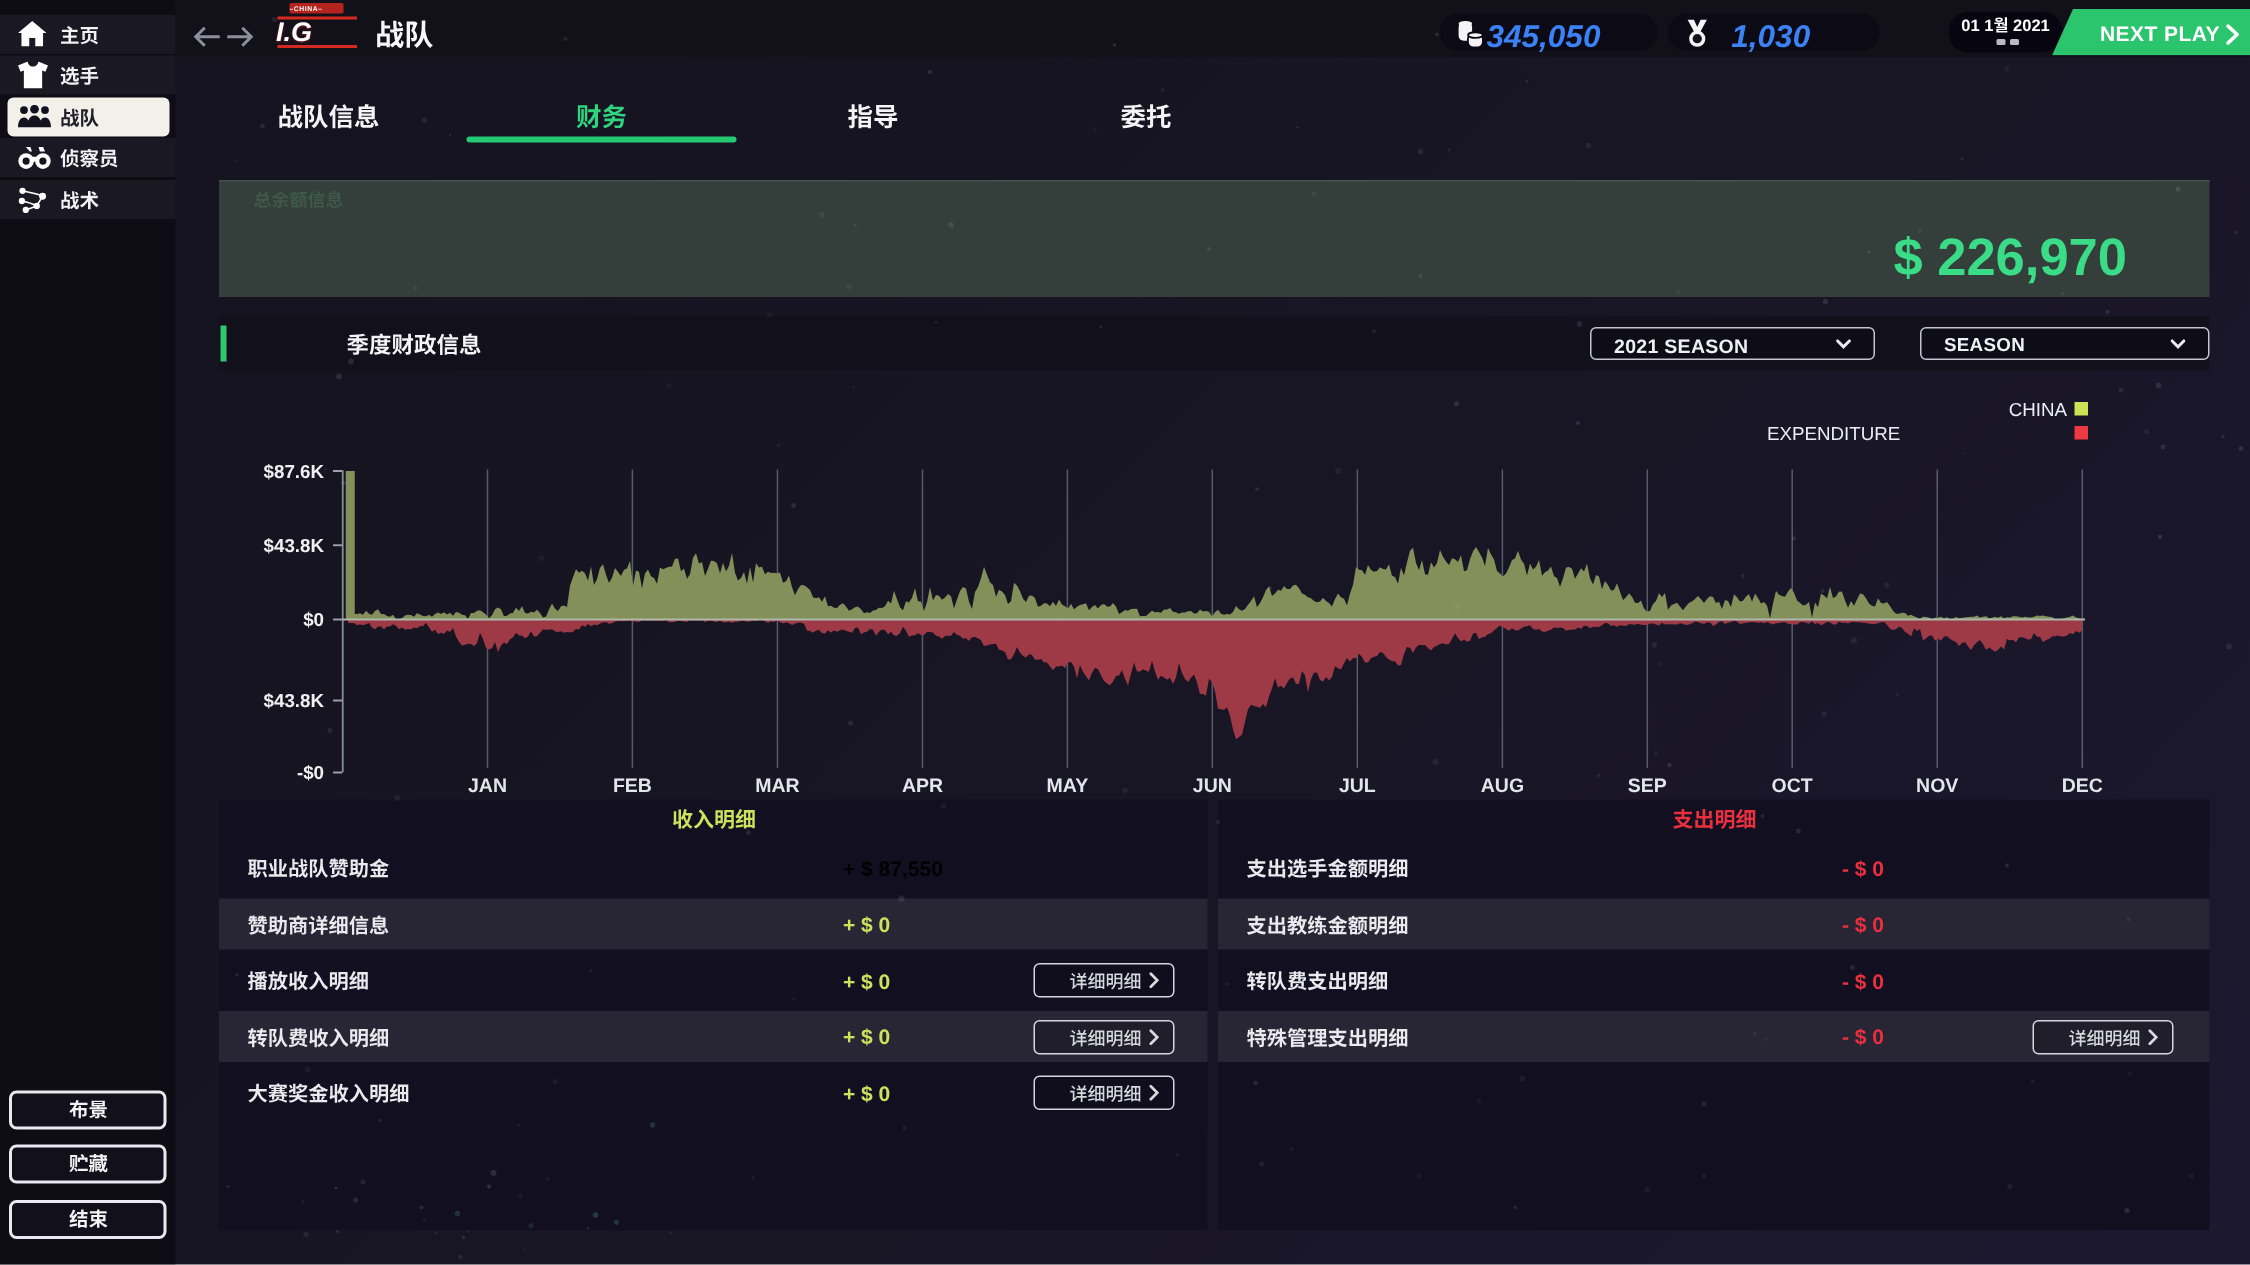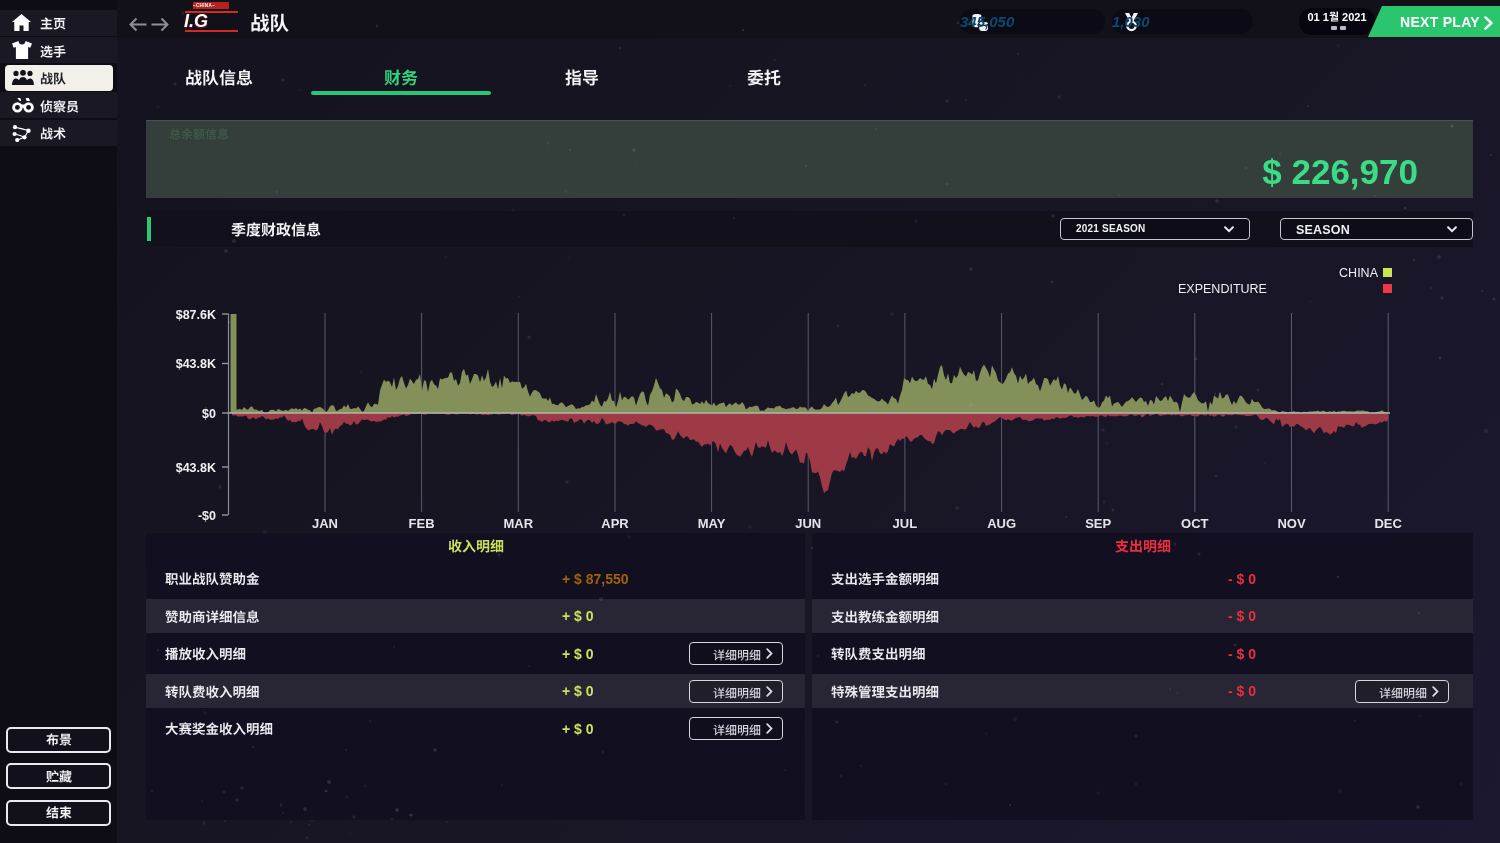--- a/index.html
+++ b/index.html
@@ -1,19 +1,19 @@
 <!DOCTYPE html>
 <html><head><meta charset="utf-8"><style>
 * { margin:0; padding:0; }
 html,body { width:1500px; height:843px; overflow:hidden; }
 body { position:relative; background:linear-gradient(135deg,#161320 0%,#181524 55%,#1c1830 100%); font-family:"Liberation Sans", sans-serif; }
 .sidebar { position:absolute; left:0; top:0; width:117px; height:843px; background:#0e0c15; }
 .topbar { position:absolute; left:117px; top:0; width:1383px; height:38px; background:#121019; }
 .icn>svg { display:block; }
-.pillnum { position:absolute; text-align:left; color:#0c4a6e; font-size:15px; font-weight:bold; font-style:italic; }
+.pillnum { position:absolute; text-align:center; color:#3b82f6; font-size:21px; font-weight:bold; font-style:italic; }
 .cy { fill:#f0f0f2; font:bold 12.5px "Liberation Sans",sans-serif; }
 .cm { fill:#e4e5ea; font:bold 13px "Liberation Sans",sans-serif; }
 </style></head>
 <body>
 <svg width="0" height="0" style="position:absolute">
     <defs>
       <path id="g0" d="M95 661H902V543H95ZM148 369H855V253H148ZM52 60H952V-58H52ZM434 559H566V-3H434ZM345 782 445 851Q477 831 513 804Q550 777 583 750Q617 723 638 699L531 622Q513 645 481 673Q450 702 414 731Q378 759 345 782Z"></path>
       <path id="g1" d="M67 802H942V691H67ZM424 747 563 730Q543 681 520 635Q498 589 480 557L375 578Q385 602 395 632Q404 662 412 692Q420 722 424 747ZM441 449H565V268Q565 225 554 183Q543 141 514 102Q485 63 434 28Q383 -7 305 -37Q226 -67 114 -91Q108 -78 95 -60Q82 -42 68 -24Q54 -6 40 6Q143 25 214 48Q285 72 330 99Q375 125 399 153Q423 182 432 211Q441 241 441 270ZM535 95 604 176Q645 160 693 139Q742 117 790 93Q839 70 882 46Q924 23 954 3L880 -91Q852 -71 812 -47Q771 -22 723 3Q675 29 627 52Q579 76 535 95ZM149 601H867V138H738V491H272V135H149Z"></path>
       <path id="g2" d="M317 507H959V403H317ZM436 724H918V623H436ZM590 844H709V467H590ZM422 819 535 794Q514 717 477 645Q441 574 400 525Q389 535 371 547Q353 559 334 571Q316 583 302 589Q343 631 374 692Q405 754 422 819ZM667 446H786V228Q786 207 789 202Q792 196 804 196Q807 196 812 196Q818 196 824 196Q831 196 837 196Q843 196 846 196Q854 196 858 203Q863 210 866 232Q868 255 869 300Q880 291 899 282Q917 273 938 266Q958 259 974 254Q968 187 955 151Q942 115 919 100Q896 86 859 86Q852 86 842 86Q832 86 821 86Q810 86 800 86Q790 86 783 86Q735 86 710 99Q686 113 676 143Q667 174 667 227ZM487 449H608Q602 388 590 333Q577 278 552 232Q527 185 482 146Q438 107 369 79Q362 94 350 113Q338 131 324 149Q309 167 296 178Q355 199 390 227Q426 255 446 289Q465 324 474 364Q483 405 487 449ZM44 754 135 821Q164 798 194 770Q224 743 251 715Q277 687 293 662L194 587Q180 611 155 641Q130 670 101 700Q72 730 44 754ZM272 464V84H157V353H46V464ZM260 129Q284 129 307 112Q330 95 367 72Q414 44 478 36Q542 28 620 28Q670 28 734 31Q798 34 861 39Q924 44 972 51Q967 35 959 12Q952 -11 946 -34Q941 -57 940 -73Q912 -75 872 -77Q833 -78 788 -80Q742 -81 698 -82Q654 -83 617 -83Q528 -83 466 -72Q403 -61 352 -33Q322 -14 298 4Q275 21 258 21Q240 21 216 4Q192 -13 165 -40Q139 -68 112 -100L32 5Q70 39 111 68Q151 96 190 112Q228 129 260 129Z"></path>
       <path id="g3" d="M783 852 870 752Q793 732 702 717Q612 703 515 692Q418 682 320 676Q222 669 131 666Q128 689 119 721Q110 752 101 772Q191 775 286 782Q380 789 471 799Q561 809 641 822Q721 835 783 852ZM111 568H901V453H111ZM42 335H961V217H42ZM439 710H564V54Q564 0 550 -27Q535 -53 498 -68Q463 -81 407 -85Q352 -89 275 -88Q272 -71 264 -49Q255 -28 245 -6Q235 15 226 31Q264 30 301 29Q338 28 367 28Q396 28 408 28Q425 29 432 35Q439 41 439 56Z"></path>
@@ -240,21 +240,21 @@
 <div style="position:absolute;left:147px;top:217px;width:4px;height:24px;background:#2ec873"></div>
 <div style="position:absolute;left:231.0px;top:221.8px;"><svg width="90.0" height="15.5" viewBox="0 -13.2 90.0 15.5" fill="#f4f4f6">
       <use href="#g28" transform="translate(0.0 0) scale(0.0150 -0.0150)"></use>
       <use href="#g29" transform="translate(15.0 0) scale(0.0150 -0.0150)"></use>
       <use href="#g19" transform="translate(30.0 0) scale(0.0150 -0.0150)"></use>
       <use href="#g30" transform="translate(45.0 0) scale(0.0150 -0.0150)"></use>
       <use href="#g17" transform="translate(60.0 0) scale(0.0150 -0.0150)"></use>
       <use href="#g18" transform="translate(75.0 0) scale(0.0150 -0.0150)"></use>
     </svg></div>
 <div style="position:absolute;left:1060px;top:218px;width:190px;height:22px;border:1.6px solid #c3c6d2;border-radius:4px;box-sizing:border-box;background:rgba(10,8,18,.3)"></div>
-<div style="position:absolute;left:1076px;top:222.5px;color:#eef0f5;font-size:10px;font-weight:bold;letter-spacing:.2px">2021 SEASON</div>
+<div style="position:absolute;left:1076px;top:222.5px;color:#eef0f5;font-size:13px;font-weight:bold;letter-spacing:.2px">2021 SEASON</div>
 <div class="icn" style="position:absolute;left:1224px;top:225.5px">
     <svg width="10" height="7" viewBox="0 0 10 7" fill="none" stroke="#e8eaf0" stroke-width="2" stroke-linecap="round">
       <path d="M1.1 1.3l3.9 3.9 3.9-3.9"></path>
     </svg>
   </div>
 <div style="position:absolute;left:1280px;top:218px;width:193px;height:22px;border:1.6px solid #c3c6d2;border-radius:4px;box-sizing:border-box;background:rgba(10,8,18,.3)"></div>
 <div style="position:absolute;left:1296px;top:222.5px;color:#eef0f5;font-size:12.5px;font-weight:bold;letter-spacing:.2px">SEASON</div>
 <div class="icn" style="position:absolute;left:1447px;top:225.5px">
     <svg width="10" height="7" viewBox="0 0 10 7" fill="none" stroke="#e8eaf0" stroke-width="2" stroke-linecap="round">
       <path d="M1.1 1.3l3.9 3.9 3.9-3.9"></path>
@@ -313,21 +313,21 @@
     </svg></div>
 <div style="position:absolute;left:165.0px;top:572.1px;"><svg width="94.5" height="14.0" viewBox="0 -11.9 94.5 14.0" fill="#e9e9ee">
       <use href="#g35" transform="translate(0.0 0) scale(0.0135 -0.0135)"></use>
       <use href="#g36" transform="translate(13.5 0) scale(0.0135 -0.0135)"></use>
       <use href="#g4" transform="translate(27.0 0) scale(0.0135 -0.0135)"></use>
       <use href="#g5" transform="translate(40.5 0) scale(0.0135 -0.0135)"></use>
       <use href="#g37" transform="translate(54.0 0) scale(0.0135 -0.0135)"></use>
       <use href="#g38" transform="translate(67.5 0) scale(0.0135 -0.0135)"></use>
       <use href="#g39" transform="translate(81.0 0) scale(0.0135 -0.0135)"></use>
     </svg></div>
-<div style="position:absolute;left:562px;top:570.5px;color:#a16207;font-size:14px;font-weight:bold">+ $ 87,550</div>
+<div style="position:absolute;left:562px;top:570.5px;color:#000000;font-size:14px;font-weight:bold">+ $ 87,550</div>
 <div style="position:absolute;left:146px;top:599.0px;width:659px;height:34px;background:#282634"></div>
 <div style="position:absolute;left:165.0px;top:609.6px;"><svg width="94.5" height="14.0" viewBox="0 -11.9 94.5 14.0" fill="#e9e9ee">
       <use href="#g37" transform="translate(0.0 0) scale(0.0135 -0.0135)"></use>
       <use href="#g38" transform="translate(13.5 0) scale(0.0135 -0.0135)"></use>
       <use href="#g40" transform="translate(27.0 0) scale(0.0135 -0.0135)"></use>
       <use href="#g41" transform="translate(40.5 0) scale(0.0135 -0.0135)"></use>
       <use href="#g34" transform="translate(54.0 0) scale(0.0135 -0.0135)"></use>
       <use href="#g17" transform="translate(67.5 0) scale(0.0135 -0.0135)"></use>
       <use href="#g18" transform="translate(81.0 0) scale(0.0135 -0.0135)"></use>
     </svg></div>

